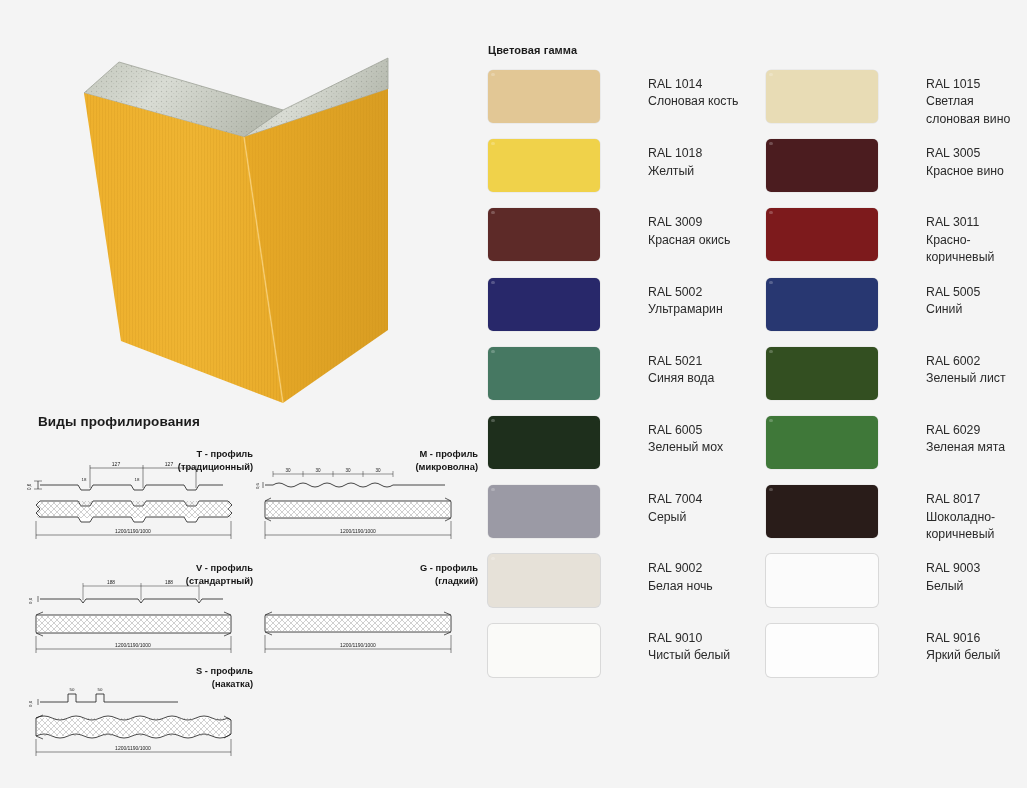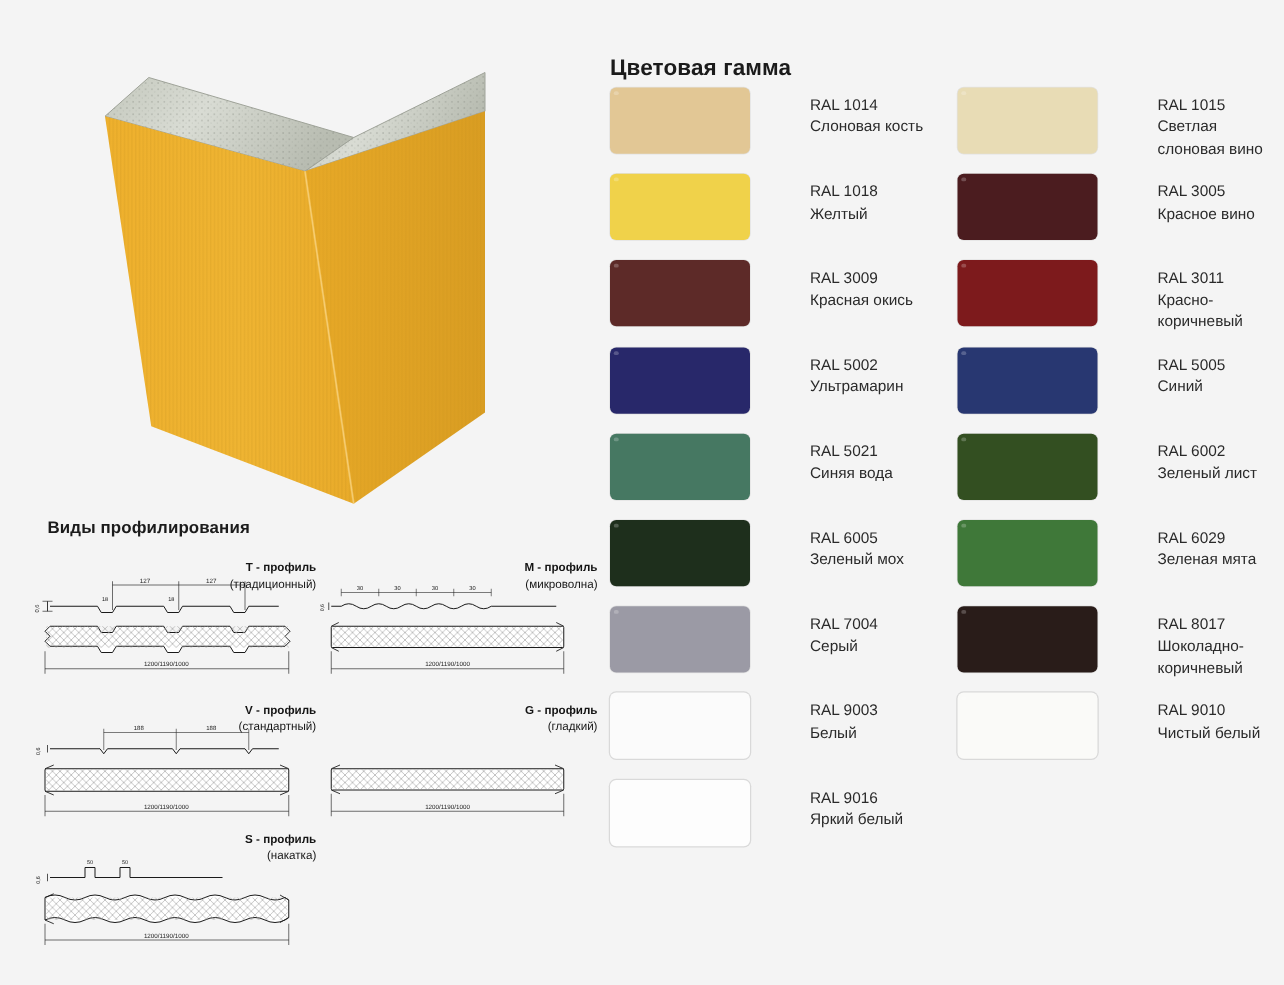--- a/index.html
+++ b/index.html
@@ -40,21 +40,21 @@
     color: #1b1b1b;
     letter-spacing: 0.1px;
   }
   #profiles-title {
     position: absolute;
     left: 22px; top: 9px; padding-left: 16px;
   }
   #colors-title {
     position: absolute;
     left: 18px; top: 14px;
-    font-size: 18px;
+    font-size: 11px;
   }
 
   
   #color-grid {
     position: absolute;
     left: 18px; top: 40px;
     width: 538px;
     display: grid;
     grid-template-columns: 278px 260px;
     grid-auto-rows: 69.2px;
@@ -109,21 +109,21 @@
   .profile-label {
     position: absolute;
     text-align: right;
     font-size: 9.3px;
     color: #141414;
     font-weight: bold;
     line-height: 1.45;
     white-space: nowrap;
   }
   .profile-label .p-name { display:block; }
-  .profile-label .p-sub { display:block; font-weight: normal; }
+  .profile-label .p-sub { display:block; font-weight: bold; }
   .diagram-svg { display: block; }
 </style>
 </head>
 <body>
 
 <div id="panel-visual">
   <svg id="panel-svg" width="470" height="410" viewBox="0 0 470 410">
     <defs>
       <linearGradient id="faceLeft" x1="0" y1="0" x2="1" y2="0">
         <stop offset="0%" stop-color="#eeb02d"></stop>
@@ -448,20 +448,27 @@
         </div>
       </div>
       <div class="color-row">
         <div class="swatch" style="background: rgb(41, 28, 25);"></div>
         <div class="color-text">
           <span class="ral-code">RAL 8017</span>
           <span class="ral-name">Шоколадно-коричневый</span>
         </div>
       </div>
       <div class="color-row">
+        <div class="swatch light-border" style="background: rgb(230, 225, 216);"></div>
+        <div class="color-text">
+          <span class="ral-code">RAL 9002</span>
+          <span class="ral-name">Белая ночь</span>
+        </div>
+      </div>
+      <div class="color-row">
         <div class="swatch light-border" style="background: rgb(251, 251, 251);"></div>
         <div class="color-text">
           <span class="ral-code">RAL 9003</span>
           <span class="ral-name">Белый</span>
         </div>
       </div>
       <div class="color-row">
         <div class="swatch light-border" style="background: rgb(250, 250, 248);"></div>
         <div class="color-text">
           <span class="ral-code">RAL 9010</span>

